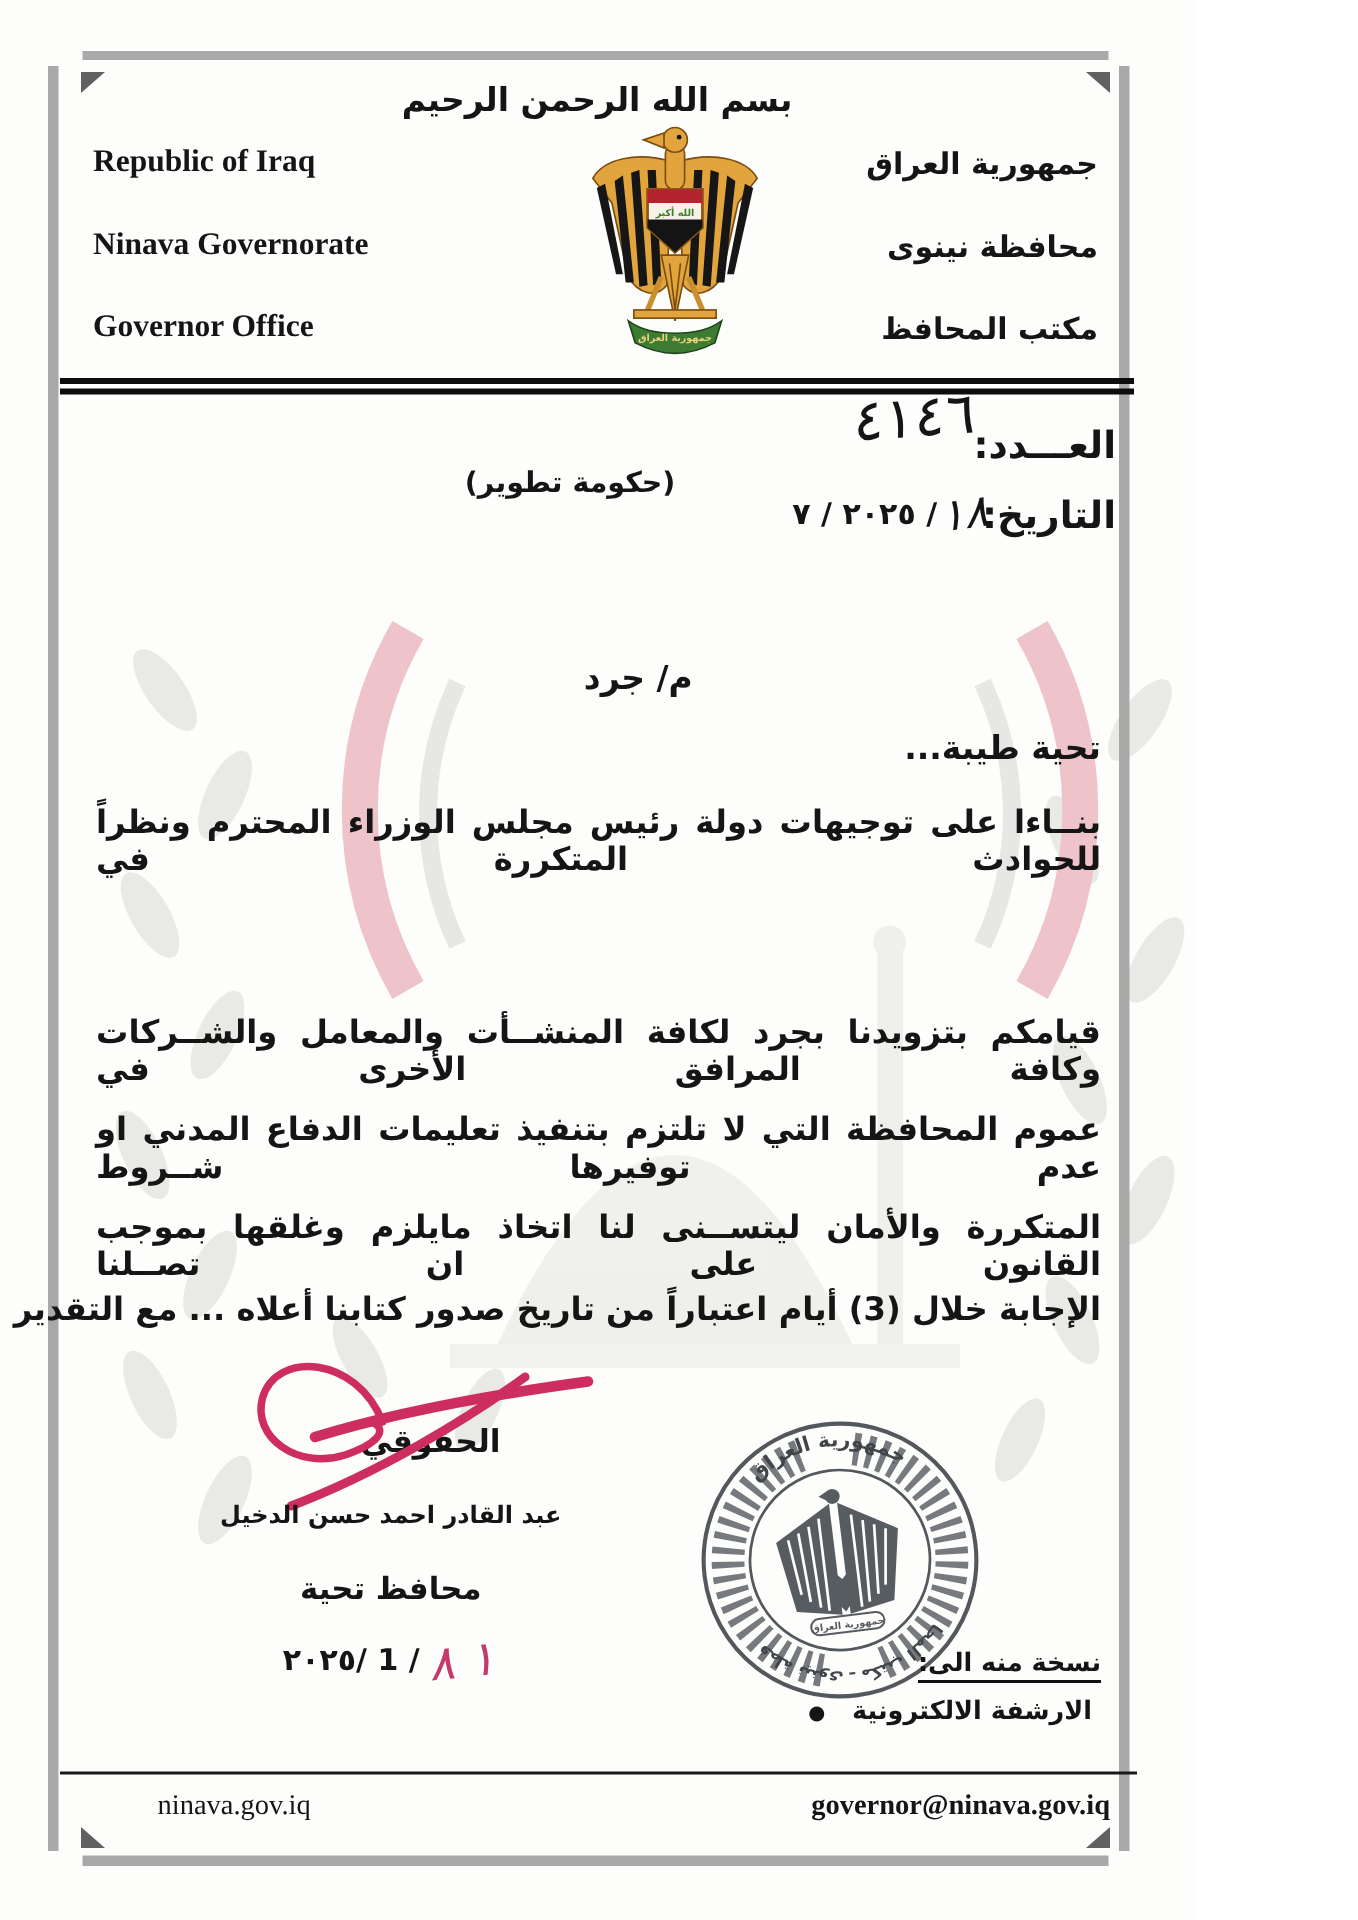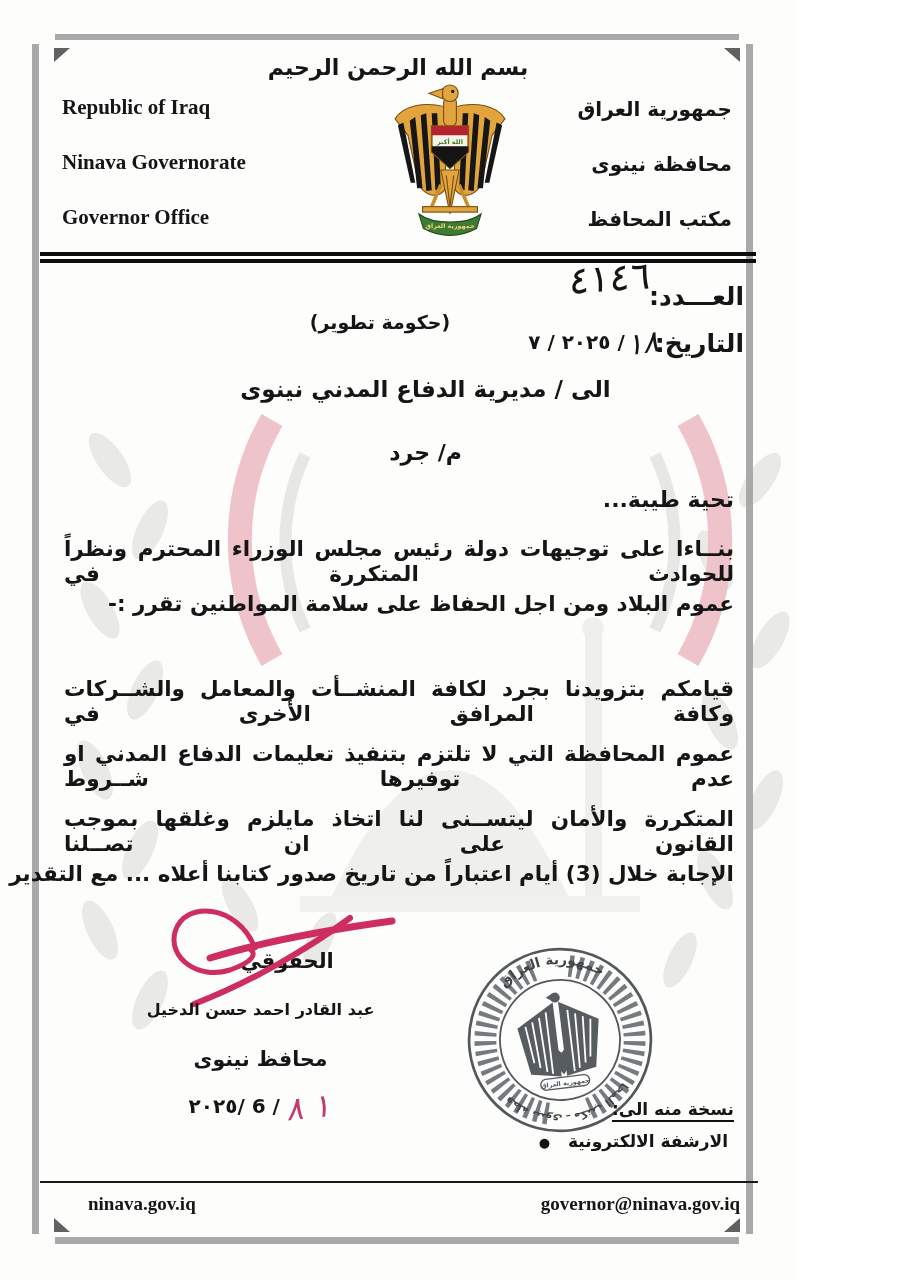--- a/index.html
+++ b/index.html
@@ -61,22 +61,22 @@
                      transform:rotate(-6deg) skewX(-12deg);margin-left:8px;}
   
   .stamp{position:absolute;left:447px;top:940px;width:226px;height:200px;
          transform:rotate(-7deg);opacity:.93;}
   
   .copy-label{position:absolute;right:62px;top:1099px;direction:rtl;font-weight:bold;
               font-size:17px;border-bottom:2px solid #111;padding-bottom:1px;}
   .copy-item{position:absolute;right:68px;top:1131px;direction:rtl;font-weight:bold;font-size:17px;}
   .copy-item .bullet{margin:0 12px;font-size:13px;}
   .footer-line{position:absolute;left:40px;right:38px;top:1181px;border-top:2.5px solid #1a1a1a;}
-  .footer-web{position:absolute;left:88px;top:1193px;font-family:"Liberation Serif",serif;
-              font-weight:bold;font-size:19px;}
+  .footer-web{position:absolute;left:105px;top:1193px;font-family:"Liberation Serif",serif;
+              font-weight:normal;font-size:19px;}
   .footer-mail{position:absolute;right:56px;top:1193px;font-family:"Liberation Serif",serif;
                font-weight:bold;font-size:19px;}
   .watermark{position:absolute;left:0;top:0;z-index:0;}
   .fg{z-index:1;}
 </style>
 </head>
 <body>
 
 <div class="page">
 
@@ -172,43 +172,41 @@
 
   <div class="gov-note fg">(حكومة تطوير)</div>
   <div class="ref-label fg" style="top:282px">العـــدد:</div>
   <div class="ref-number hw fg">٤١٤٦</div>
   <div class="ref-label fg" style="top:329px">التاريخ:</div>
   <div class="ref-date fg">
     <span class="printed">٢٠٢٥ / ٧ /</span>
     <span class="hw-date hw">١٨</span>
   </div>
 
-  <div class="center-line to-line fg">الى / مديرية الدفاع المدني نينوى</div>
   <div class="center-line subject-line fg">م/ جرد</div>
 
   <div class="greeting fg">تحية طيبة...</div>
   <div class="body-line jst bl0 fg">بنــاءا على توجيهات دولة رئيس مجلس الوزراء المحترم ونظراً للحوادث المتكررة في</div>
-  <div class="body-line ral bl1 fg">عموم البلاد ومن اجل الحفاظ على سلامة المواطنين تقرر :-</div>
   <div class="body-line jst bl3 fg">عموم المحافظة التي لا تلتزم بتنفيذ تعليمات الدفاع المدني او عدم توفيرها شــروط</div>
   <div class="body-line jst bl2 fg">قيامكم بتزويدنا بجرد لكافة المنشــأت والمعامل والشــركات وكافة المرافق الأخرى في</div>
   <div class="body-line jst bl4 fg">المتكررة والأمان ليتســنى لنا اتخاذ مايلزم وغلقها بموجب القانون على ان تصــلنا</div>
   <div class="body-line ral bl5 fg">الإجابة خلال (3) أيام اعتباراً من تاريخ صدور كتابنا أعلاه ... مع التقدير</div>
 
   <div class="sig-title fg">الحقوقي</div>
   <svg class="sig-svg fg" viewBox="0 0 256 120">
     <g fill="none" stroke="#ce2d5f" stroke-linecap="round">
       <path d="M105,58 C88,14 34,10 25,42 C18,68 48,90 80,80 C100,73 110,64 98,58" stroke-width="5"></path>
       <path d="M60,68 C112,52 176,40 242,31" stroke-width="7"></path>
       <path d="M200,28 C162,56 102,92 44,114" stroke-width="6"></path>
     </g>
   </svg>
   <div class="sig-name fg">عبد القادر احمد حسن الدخيل</div>
-  <div class="sig-pos fg">محافظ نينوى</div>
+  <div class="sig-pos fg">محافظ تحية</div>
   <div class="sig-date fg">
-    <span class="printed">٢٠٢٥/ 6 /</span>
+    <span class="printed">٢٠٢٥/ 1 /</span>
     <span class="hw-date hw">١ ٨</span>
   </div>
 
   <svg class="stamp fg" viewBox="-110 -110 220 220">
     <defs>
       <path id="stampTop" d="M -60,-58 A 83.4 83.4 0 0 1 60,-58" fill="none"></path>
       <path id="stampBottom" d="M 62,55 A 83 83 0 0 1 -62,55" fill="none"></path>
     </defs>
     <g stroke="#383d43" fill="none" opacity="0.92">
       <circle r="100" stroke-width="3"></circle>

